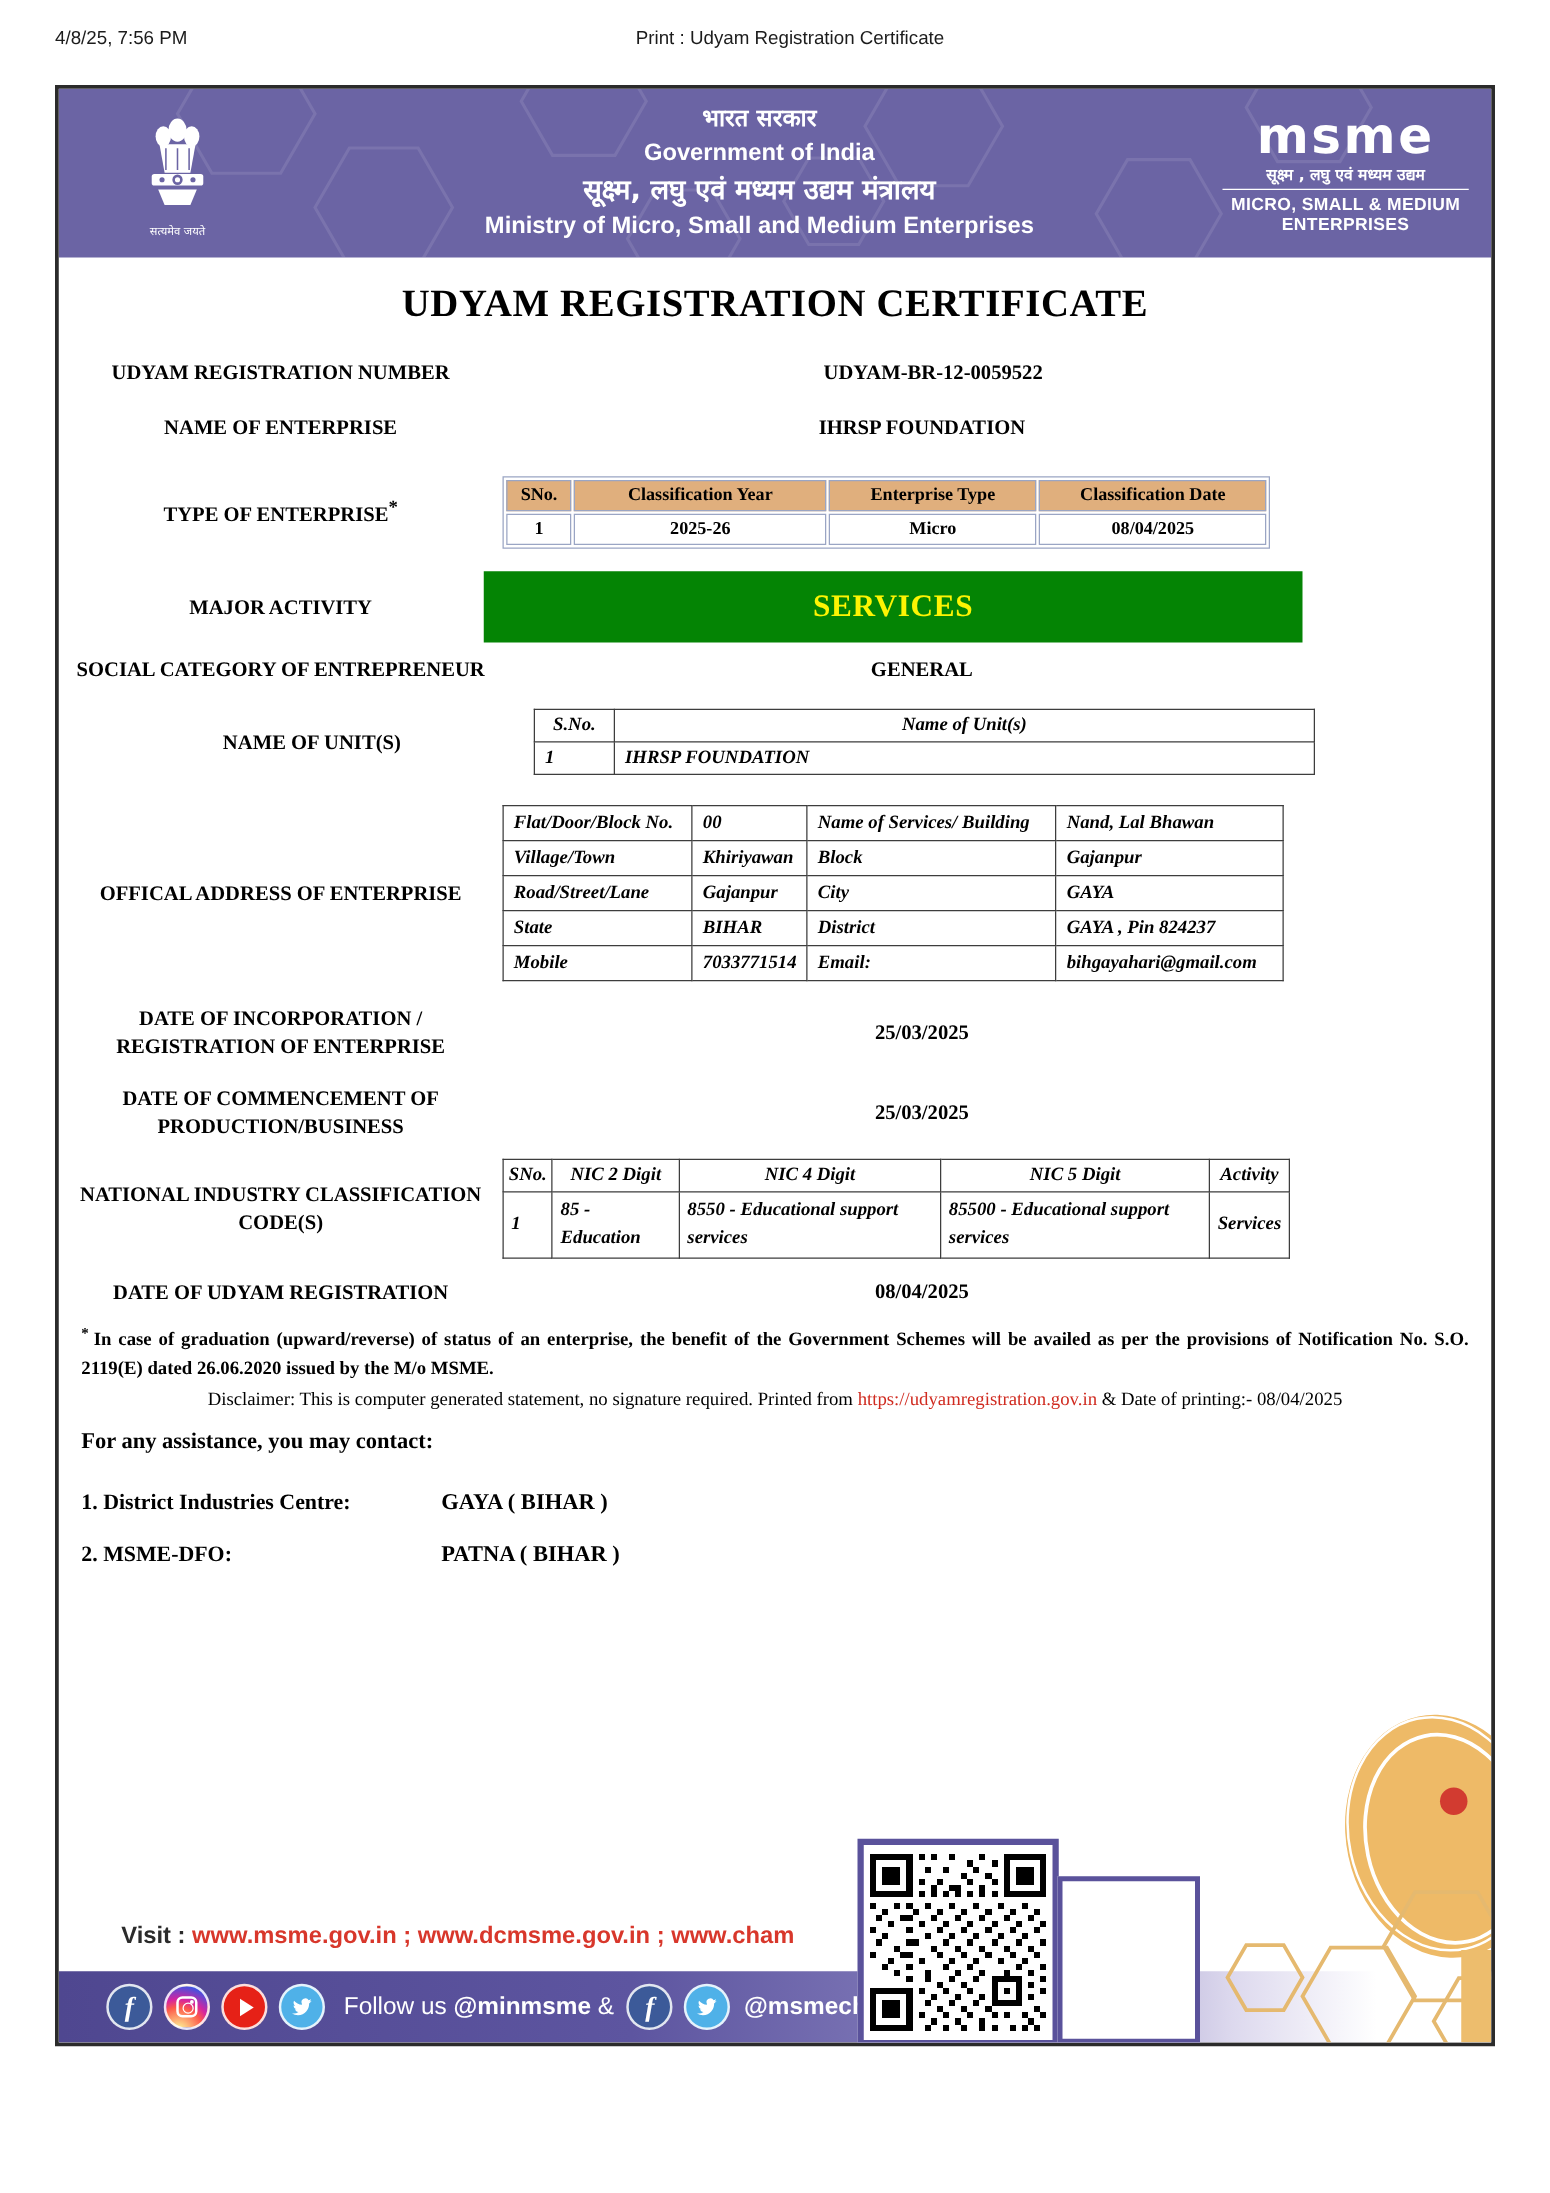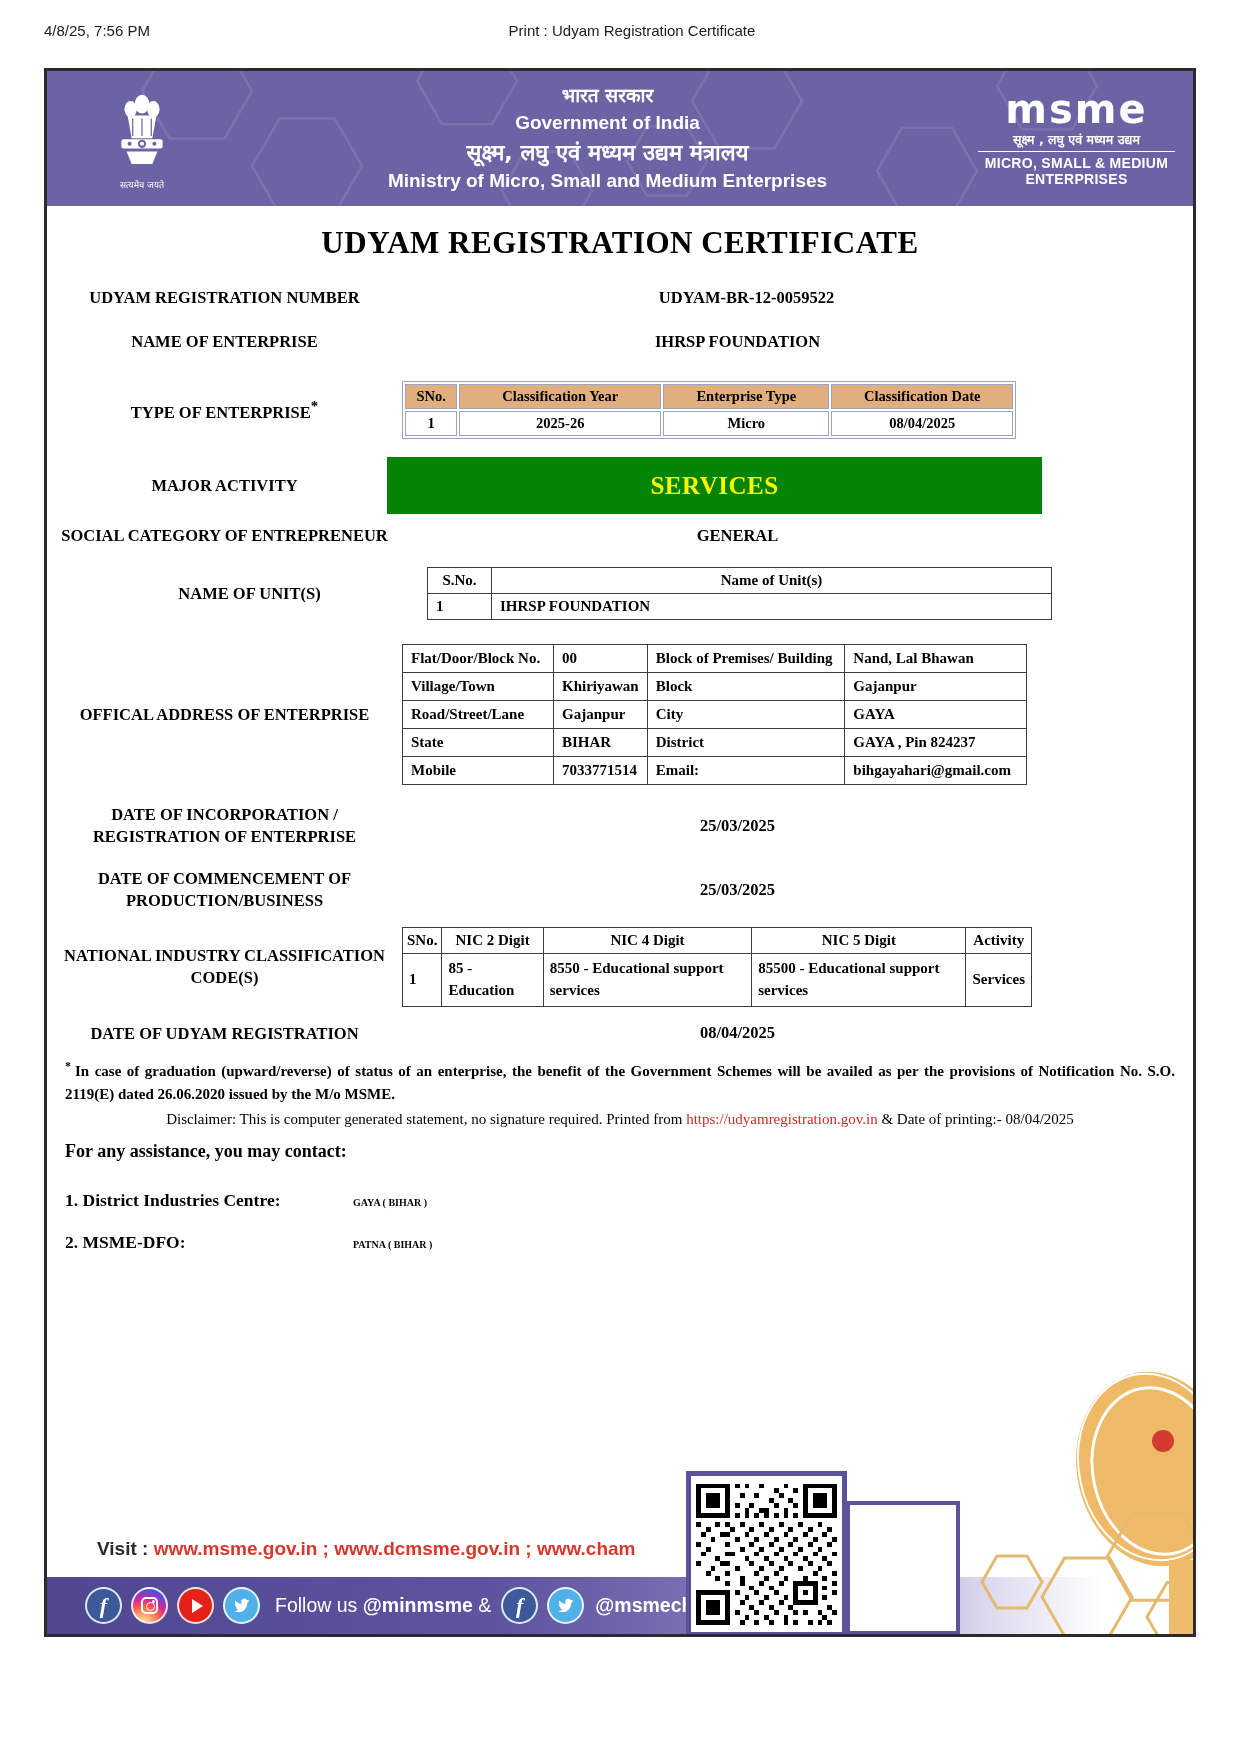--- a/index.html
+++ b/index.html
@@ -65,21 +65,21 @@
     font-weight:bold; text-align:center; padding:3px 4px; height:24px; }
   table.type-table th { background:#e0af7d; }
   .tt-c0{width:52px;} .tt-c1{width:200px;} .tt-c2{width:165px;} .tt-c3{width:180px;}
 
   
   .activity-banner { width:655px; margin-left:-15px; height:57px; background:#048404;
     color:#fdf403; font-size:25px; font-weight:bold; text-align:center; line-height:57px;
     letter-spacing:0.5px; }
 
   
-  table.plain { border-collapse:collapse; width:625px; }
+  table.plain { border-collapse:collapse; width:625px;font-style:italic; }
   table.plain th, table.plain td { border:1px solid #3d3d3d; font-size:15px; font-weight:bold;
     padding:3px 8px; }
   table.units-table th { text-align:center; height:26px; }
   table.units-table td { height:26px; }
   .ut-c0 { width:64px; text-align:left; }
   table.addr-table td { height:28px; }
   .at-c0{width:152px;} .at-c1{width:88px;} .at-c2{width:203px;} .at-c3{width:182px;}
   table.nic-table { width:630px; }
   table.nic-table th { text-align:center; height:26px; padding:3px 4px; }
   table.nic-table td { vertical-align:middle; padding:4px 6px; line-height:1.45; }
@@ -89,21 +89,21 @@
   .footnote { margin:13px 18px 0; font-size:15px; font-weight:bold; text-align:justify;
               line-height:1.55; }
   .footnote .fn-star { vertical-align:super; font-size:12px; padding-right:4px; }
   .disclaimer { margin-top:4px; text-align:center; font-size:15px; }
   .disclaimer a, .red-link { color:#d02b20; text-decoration:none; }
 
   
   .assist-heading { margin:13px 0 0 18px; font-size:18px; font-weight:bold; }
   .assist-item { display:flex; align-items:baseline; margin-left:18px; }
   .assist-item .ai-label { flex:0 0 288px; font-size:17.5px; font-weight:bold; }
-  .assist-item .ai-value { font-size:10px; font-weight:bold; }
+  .assist-item .ai-value { font-size:18px; font-weight:bold; }
   .assist-1 { margin-top:28px; } .assist-2 { margin-top:21px; }
 
   
   .visit-line { position:absolute; left:50px; top:1467px; z-index:1;
     font-family:"Liberation Sans", sans-serif; font-size:19px; font-weight:bold; color:#2b2b2b;
     white-space:nowrap; }
   .visit-line .red-link { color:#d8372b; }
 
   
   .qr-box { position:absolute; left:639px; top:1400px; width:161px; height:166px;
@@ -279,21 +279,21 @@
     </div>
 
     <div class="row row-address">
       <div class="label">OFFICAL ADDRESS OF ENTERPRISE</div>
       <div class="value-area">
         <table class="plain addr-table">
           <tbody>
               <tr>
             <td class="at-c0">Flat/Door/Block No.</td>
             <td class="at-c1">00</td>
-            <td class="at-c2">Block of Premises/ Building</td>
+            <td class="at-c2">Name of Services/ Building</td>
             <td class="at-c3">Nand, Lal Bhawan</td>
           </tr>
           <tr>
             <td>Village/Town</td>
             <td>Khiriyawan</td>
             <td>Block</td>
             <td>Gajanpur</td>
           </tr>
           <tr>
             <td>Road/Street/Lane</td>

